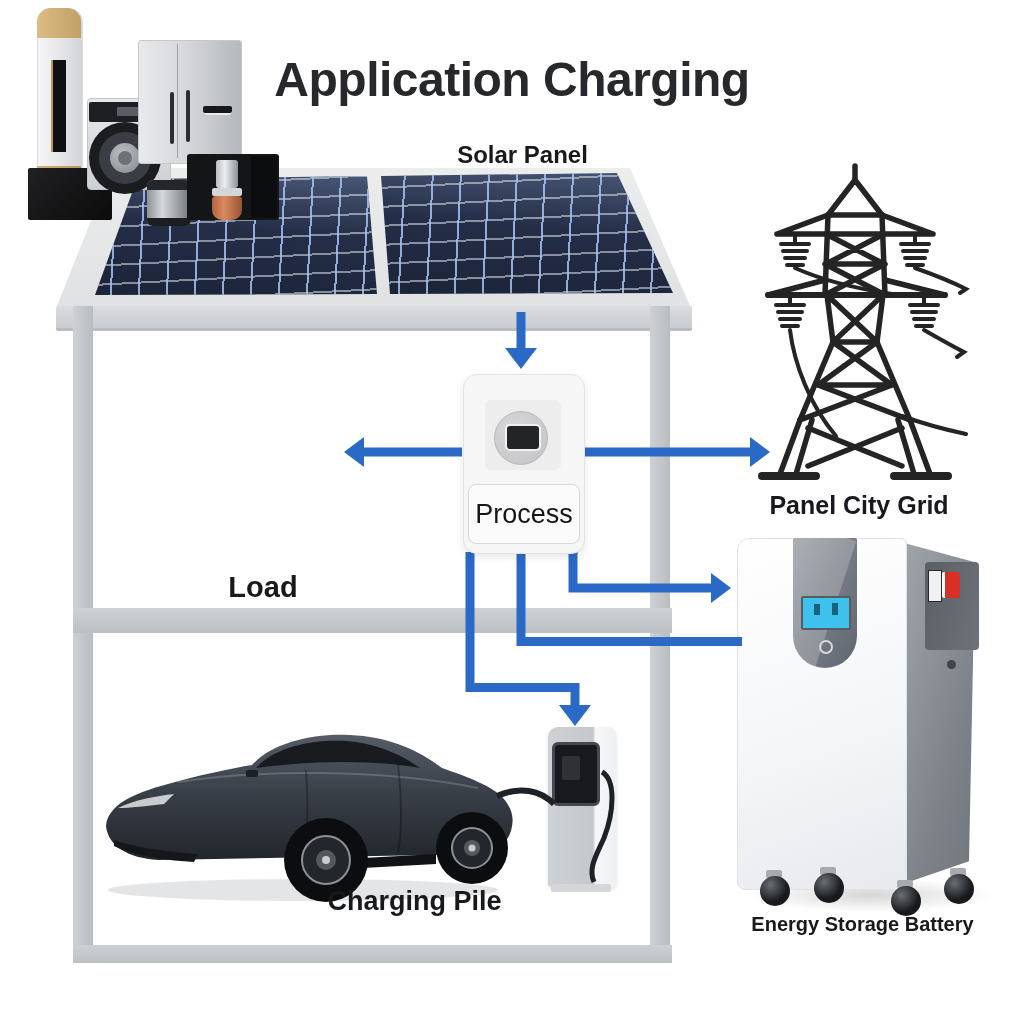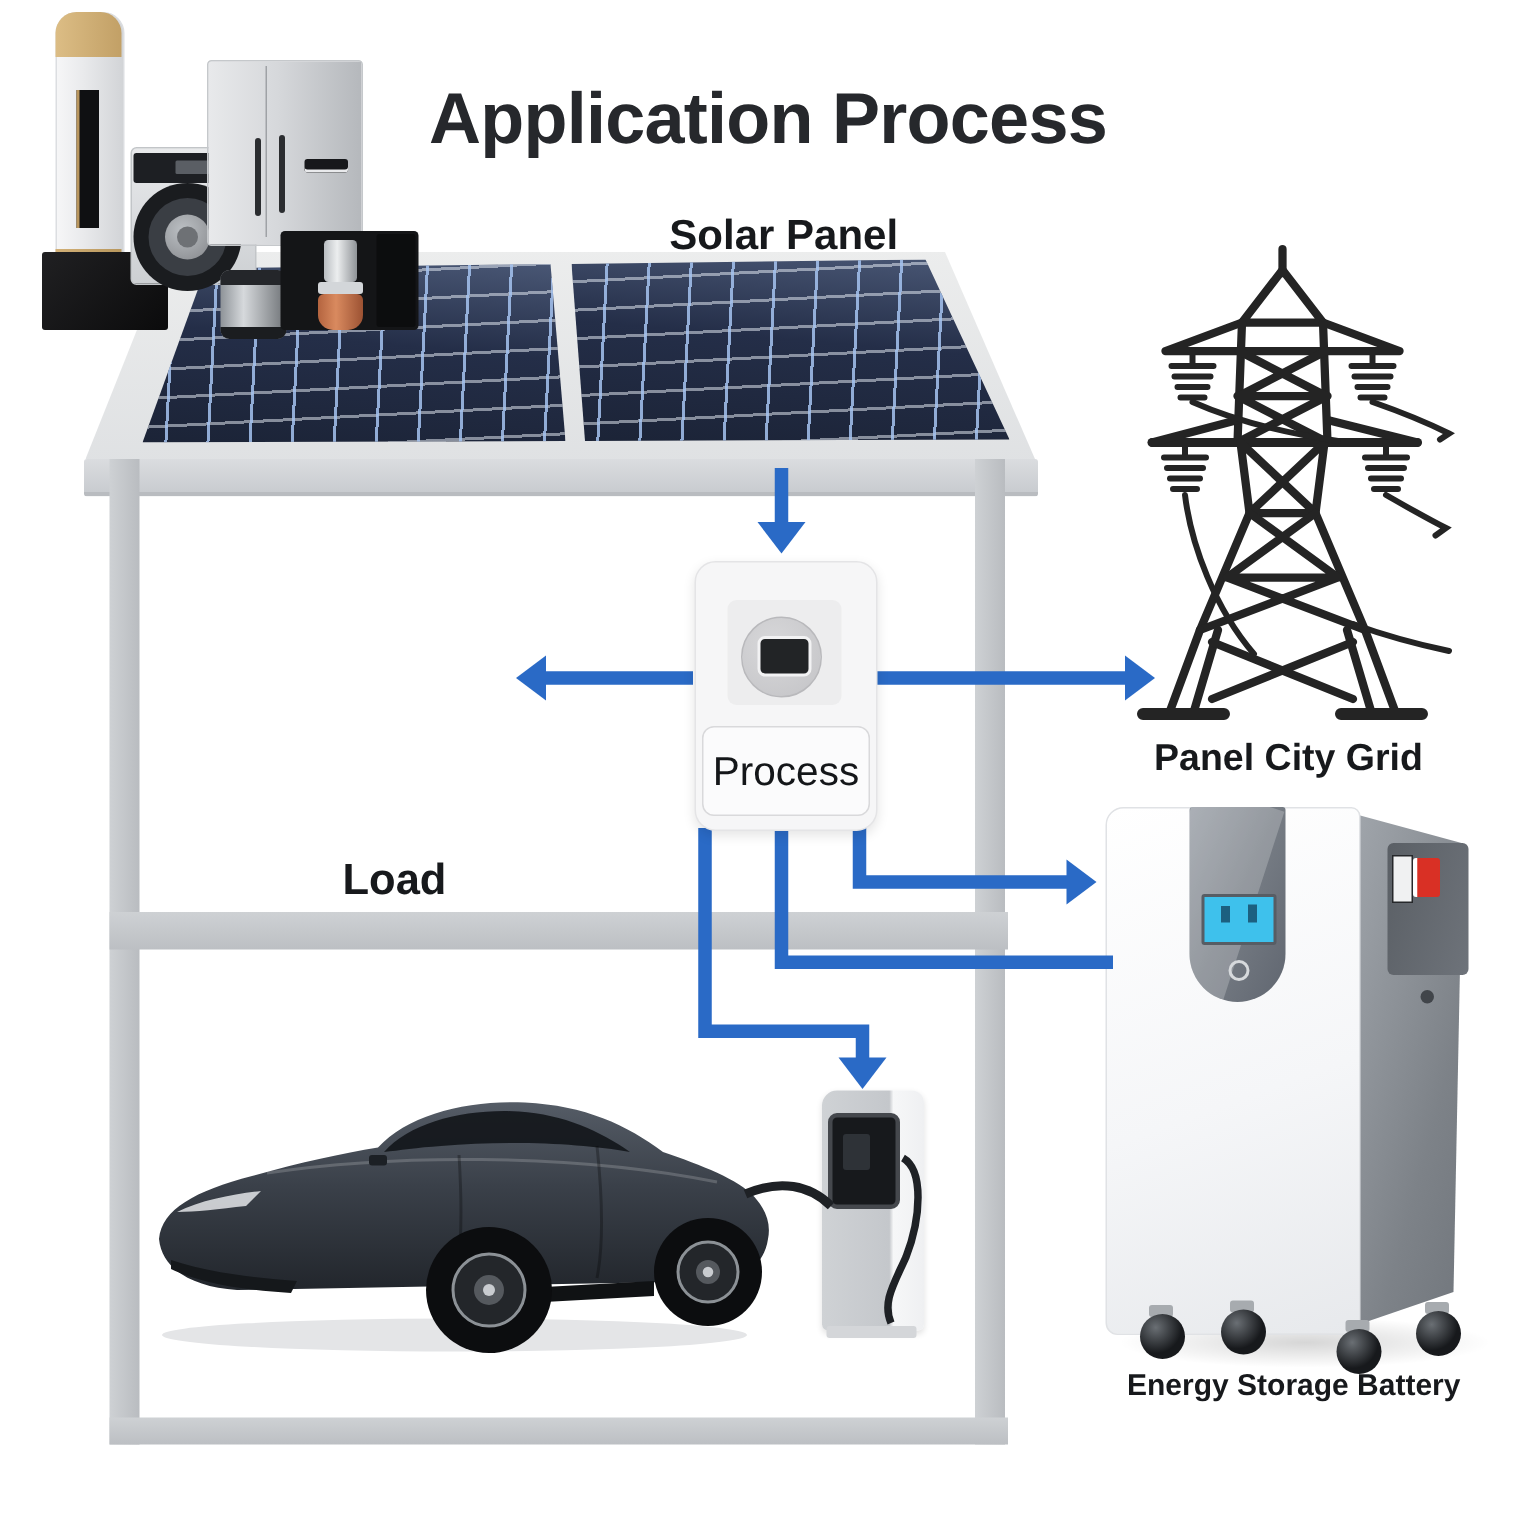--- a/index.html
+++ b/index.html
@@ -4,21 +4,21 @@
 <style>
   html,body{margin:0;padding:0;background:#fff;}
   .canvas{position:relative;width:1024px;height:1024px;background:#ffffff;overflow:hidden;
           font-family:"Liberation Sans", sans-serif;}
   .abs{position:absolute;}
   .lbl{position:absolute;text-align:center;color:var(--label-ink,#17191c);line-height:1.1;}
 
   
   .title{left:0;right:0;top:52px;font-size:48px;font-weight:800;letter-spacing:-.5px;
          color:var(--title-ink,#26282c);text-align:center;}
-  .solar-lbl{left:400px;top:142px;width:245px;font-size:28px;font-weight:600;}
+  .solar-lbl{left:400px;top:142px;width:245px;font-size:24px;font-weight:600;}
   .load-lbl{left:83px;top:572px;width:360px;font-size:29px;font-weight:700;}
   .grid-lbl{left:738px;top:492px;width:242px;font-size:25px;font-weight:600;}
   .pile-lbl{left:312px;top:887px;width:205px;font-size:27px;font-weight:700;}
   .batt-lbl{left:710px;top:913px;width:305px;font-size:20px;font-weight:700;}
 
   
   .roof-deck{left:56px;top:166px;width:636px;height:144px;
     background:linear-gradient(180deg,#eceded,#dfe1e3);
     clip-path:polygon(56px 2px,574px 2px,634px 140px,1px 140px);}
   .roof-fascia{left:56px;top:306px;width:636px;height:22px;border-radius:2px;
@@ -118,21 +118,21 @@
       background:radial-gradient(circle at 35% 30%,#6a6f74,#17191c 60%);}
   .caster-mount{width:16px;height:8px;background:#a7abaf;border-radius:2px;}
 
   .shadow{background:radial-gradient(ellipse at center,rgba(0,0,0,.16),rgba(0,0,0,0) 70%);}
 </style>
 </head>
 <body>
 
 <div class="canvas">
 
-  <div class="abs title">Application Process</div>
+  <div class="abs title">Application Charging</div>
 
   <div class="abs roof-deck"></div>
   <div class="abs panel panel-l"></div>
   <div class="abs panel panel-r"></div>
   <div class="abs roof-fascia"></div>
   <div class="lbl solar-lbl">Solar Panel</div>
 
   <div class="abs post post-l"></div>
   <div class="abs post post-r"></div>
   <div class="abs beam beam-mid"></div>
@@ -235,20 +235,21 @@
   <div class="abs pile"></div>
   <div class="abs pile-screen"></div>
   <div class="abs pile-screen-in"></div>
   <div class="abs pile-foot"></div>
   <svg class="abs" style="left:480px;top:760px;" width="150" height="135" viewBox="0 0 150 135">
     <g stroke="#1e2125" fill="none">
       <path stroke-width="6" d="M17,36 C40,26 60,30 74,44"></path>
       <path stroke-width="5" d="M122,12 C136,20 134,52 124,78 C116,96 108,108 114,122"></path>
     </g>
   </svg>
+  <div class="lbl pile-lbl">Charging Pile</div>
 
   <div class="abs shadow" style="left:745px;top:878px;width:250px;height:34px;"></div>
   <div class="abs batt-side"></div>
   <div class="abs batt-front"></div>
   <div class="abs batt-tongue">
     <div class="batt-gloss"></div>
   </div>
   <div class="abs batt-screen"></div>
   <div class="abs batt-glyph1"></div>
   <div class="abs batt-glyph2"></div>

